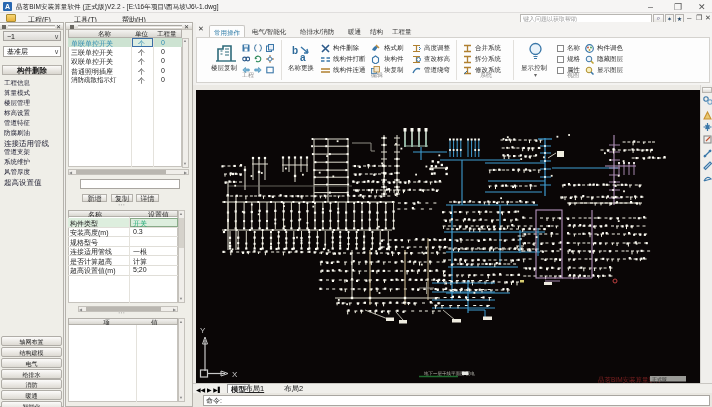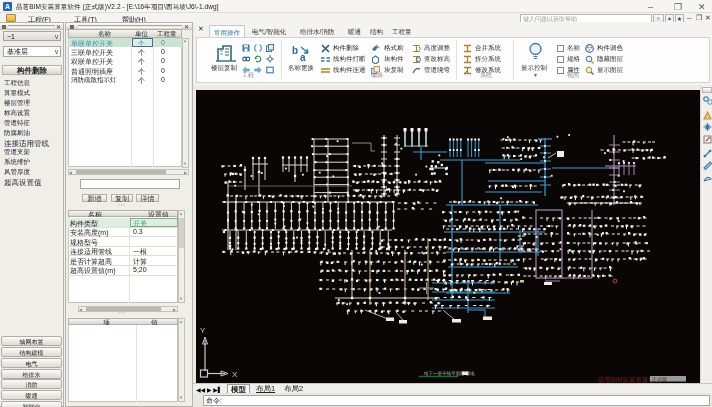--- a/index.html
+++ b/index.html
@@ -2456,20 +2456,20 @@
           <path d="M2 73 l6-6 l1.5 1.5 l-6 6 Z" fill="#d8e4f0"></path>
           <path d="M2 86 q3-6 7-2 q-4 1 -7 2" stroke-width="1.2"></path>
         </g>
       </svg>
     </div>
   </div>
 
   <div class="abs" id="laytabs">
     <div class="ltab" style="left:3px;color:#000;font-size:6px;top:2px;">◀◀ ▶ ▶▌</div>
     <div class="ltab" style="left:34px;background:#fff;border:1px solid #999;border-bottom:none;padding:0 3px;font-weight:bold;">模型</div>
-    <div class="ltab" style="left:60px;padding:0 3px;text-decoration:underline;">布局1</div>
+    <div class="ltab" style="left:49px;padding:0 3px;text-decoration:underline;">布局1</div>
     <div class="ltab" style="left:88px;padding:0 3px;">布局2</div>
   </div>
 
   <div class="abs" id="cmdline">
       <div id="cmdbox">命令:</div>
     </div>
 </div>
 
 </body></html>

